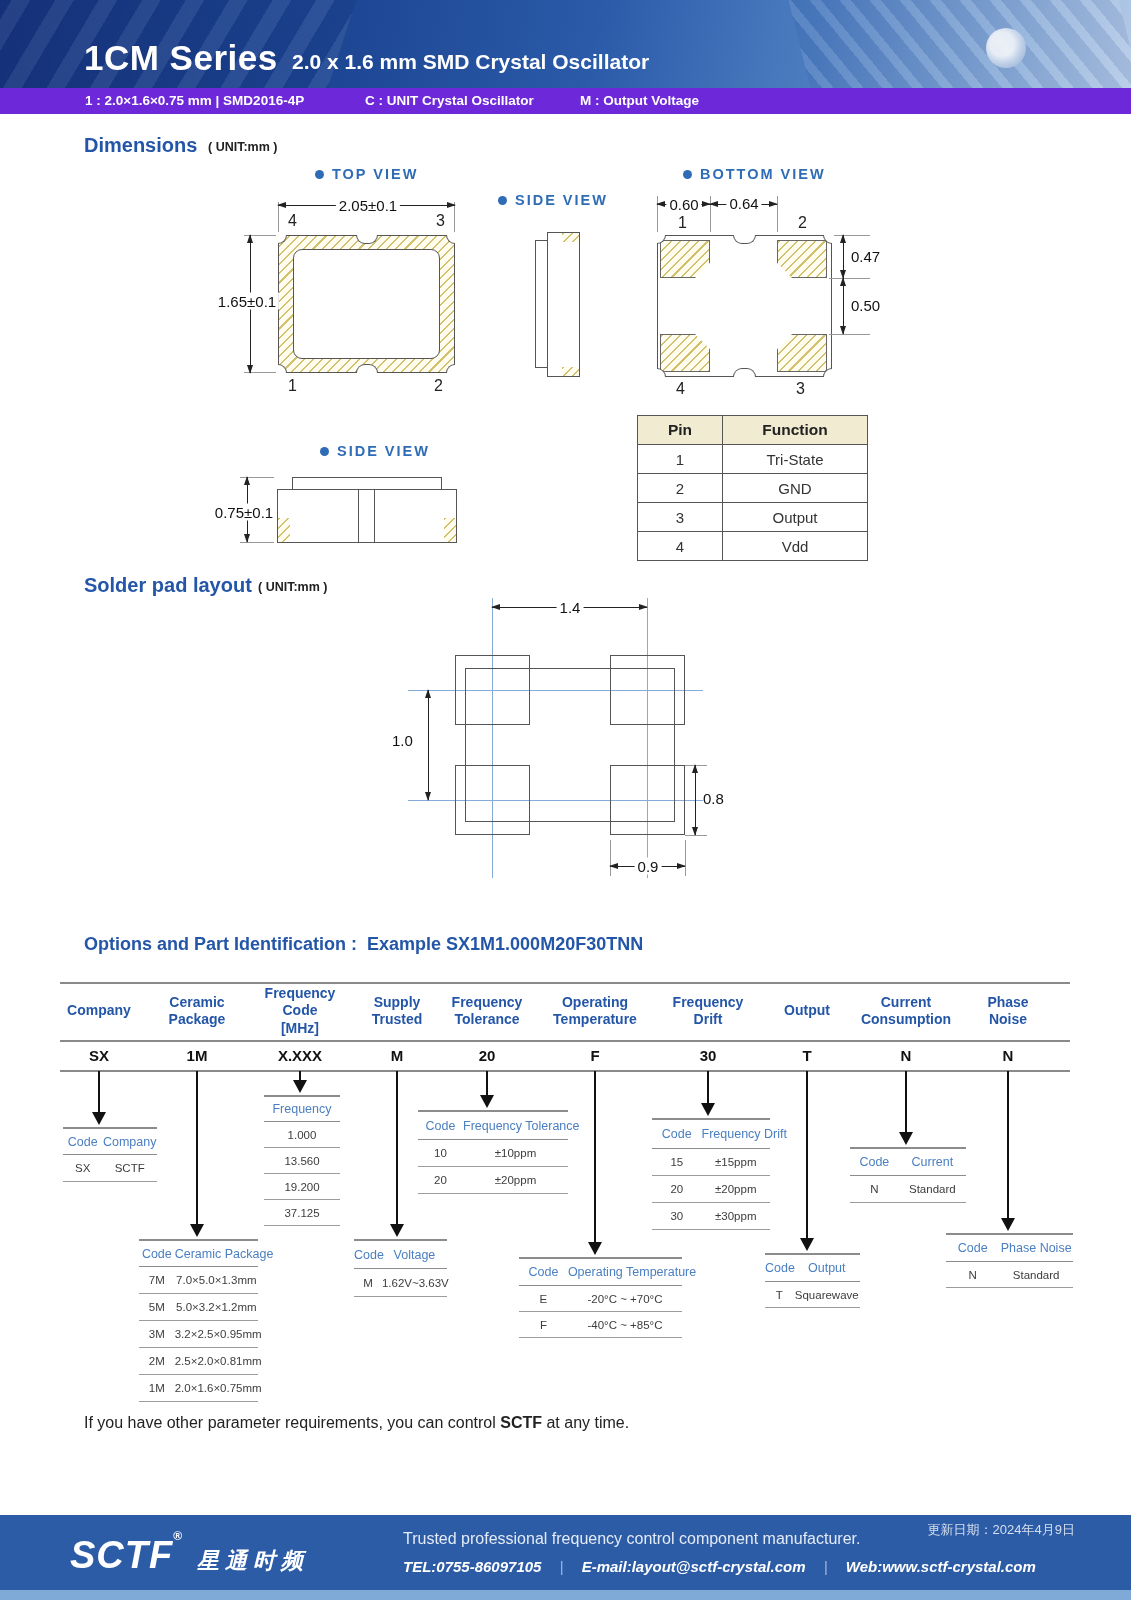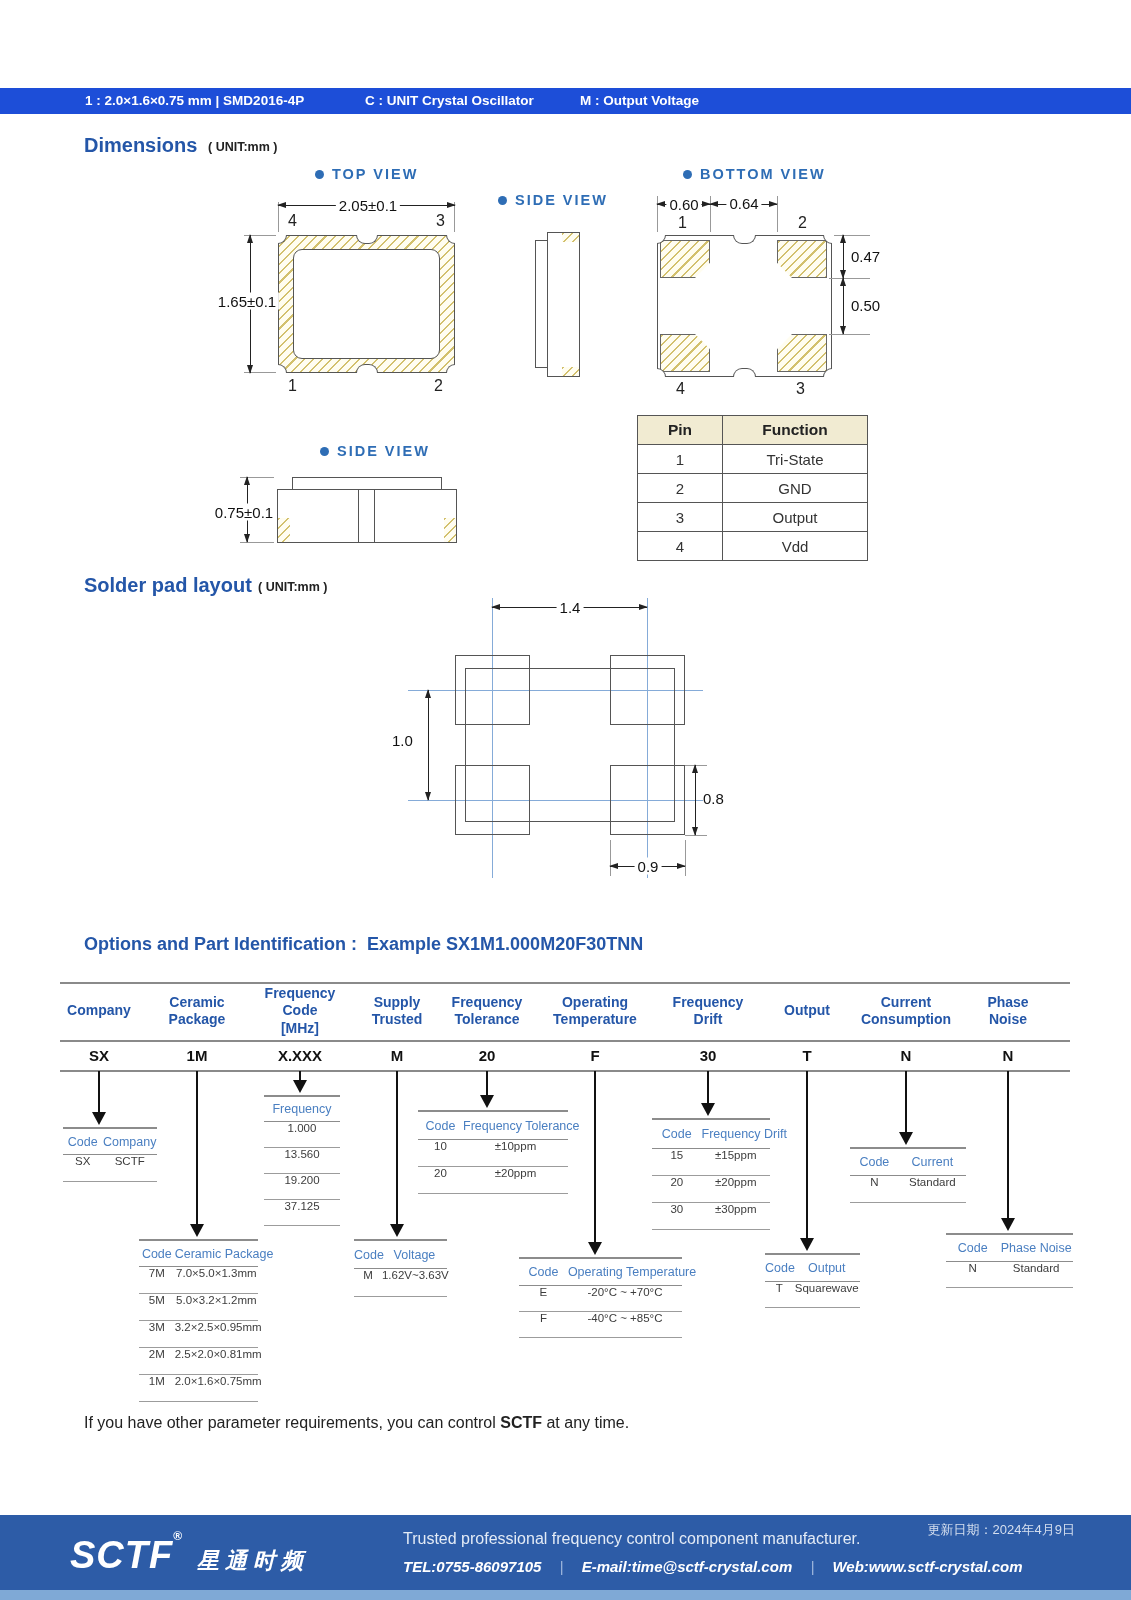--- a/index.html
+++ b/index.html
@@ -10,21 +10,21 @@
   .hdr { position:absolute; left:0; top:0; width:1131px; height:88px;
          background:linear-gradient(100deg,#16337d 0%,#1d4693 30%,#2a5aa8 52%,#4d7dc0 72%,#8fb0da 90%,#b3c9e6 100%); overflow:hidden; }
   .hdr .deco1 { position:absolute; left:-40px; top:-30px; width:380px; height:160px;
          background:repeating-linear-gradient(105deg, rgba(255,255,255,0.07) 0 18px, rgba(10,30,90,0.12) 18px 42px); transform:skewX(-18deg); }
   .hdr .deco2 { position:absolute; right:0; top:-20px; width:330px; height:140px;
          background:repeating-linear-gradient(60deg, rgba(255,255,255,0.10) 0 10px, rgba(30,60,130,0.10) 10px 26px); transform:skewX(14deg); }
   .hdr .deco3 { position:absolute; right:105px; top:28px; width:40px; height:40px; border-radius:50%;
          background:radial-gradient(circle at 40% 40%, #f4f6fa 0 35%, #c3d2e8 60%, #8aa6cc 100%); opacity:.9; }
   .hdr-title { position:absolute; left:84px; top:38px; color:#fff; font-size:35px; font-weight:bold; letter-spacing:.5px; }
   .hdr-sub { position:absolute; left:292px; top:50px; color:#fff; font-size:21px; font-weight:bold; }
-  .hdr-bar { position:absolute; left:0; top:88px; width:1131px; height:26px; background:#1d4ed8; color:#fff; font-size:13.5px; font-weight:bold; }
+  .hdr-bar { position:absolute; left:0; top:88px; width:1131px; height:26px; background:#6d28d9; color:#fff; font-size:13.5px; font-weight:bold; }
   .hdr-bar span { position:absolute; top:5px; white-space:nowrap; }
 
   
   .sect-title { position:absolute; color:#2456a8; font-size:20px; font-weight:bold; }
   .unit-note { position:absolute; color:#222; font-size:12.5px; font-weight:bold; }
   .view-label { position:absolute; color:#2e6db5; font-size:14.5px; font-weight:bold; letter-spacing:2px; white-space:nowrap; }
   .view-label .dot { display:inline-block; width:9px; height:9px; border-radius:50%; background:#2e6db5; margin-right:8px; }
 
   
   .rect { position:absolute; border:1px solid #555; background:#fff; }
@@ -68,21 +68,21 @@
   .otbl-h { position:absolute; top:984px; height:54px; width:110px; display:flex; align-items:center; justify-content:center;
             text-align:center; color:#2456a8; font-size:14px; font-weight:bold; white-space:pre-line; line-height:1.25; }
   .otbl-c { position:absolute; top:1042px; height:26px; width:110px; display:flex; align-items:center; justify-content:center;
             color:#111; font-size:15px; font-weight:bold; }
   .vline { position:absolute; width:1.5px; background:#111; }
   .arr { position:absolute; width:0; height:0; border-left:7px solid transparent; border-right:7px solid transparent; border-top:13px solid #111; }
 
   
   .stbl { position:absolute; border-top:2px solid #8c8c8c; color:#3c3c3c; }
   .stbl .sh { display:flex; align-items:center; border-bottom:1px solid #8c8c8c; color:#4a7fc1; font-size:12.5px; }
-  .stbl .sr { display:flex; border-bottom:1px solid #9c9c9c; font-size:11.5px; }
+  .stbl .sr { display:flex; align-items:center; border-bottom:1px solid #9c9c9c; font-size:11.5px; }
   .stbl span { white-space:nowrap; }
   .c1 { width:42%; text-align:center; } .c2 { width:58%; text-align:center; }
   .wide-val .c1 { width:30%; } .wide-val .c2 { width:70%; }
   .cf { width:100%; text-align:center; }
 
   
   .note { position:absolute; left:84px; top:1414px; font-size:16px; color:#222; }
   .ftr { position:absolute; left:0; top:1515px; width:1131px; height:75px; background:#2d5ca7; color:#fff; }
   .ftr-strip { position:absolute; left:0; top:1590px; width:1131px; height:10px; background:#7fa9d6; }
   .logo { position:absolute; left:70px; top:14px; font-style:italic; font-weight:bold; font-size:38px; letter-spacing:1px; }
@@ -91,20 +91,27 @@
   .tagline { position:absolute; left:403px; top:15px; font-size:16px; color:#e3ebf6; }
   .contact { position:absolute; left:403px; top:43px; font-size:15px; font-weight:bold; font-style:italic; white-space:nowrap; }
   .contact .sep { color:#9fb8dd; font-weight:normal; margin:0 14px; }
   .updated { position:absolute; right:56px; top:6px; font-size:13px; color:#d5dfef; }
 </style>
 </head>
 <body>
 
 <div class="page">
 
+  <div class="hdr">
+    <div class="deco1"></div>
+    <div class="deco2"></div>
+    <div class="deco3"></div>
+    <div class="hdr-title">1CM Series</div>
+    <div class="hdr-sub">2.0 x 1.6 mm SMD Crystal Oscillator</div>
+  </div>
   <div class="hdr-bar">
     <span style="left:85px">1 : 2.0×1.6×0.75 mm | SMD2016-4P</span>
     <span style="left:365px">C : UNIT Crystal Oscillator</span>
     <span style="left:580px">M : Output Voltage</span>
   </div>
 
   <div class="sect-title" style="left:84px;top:134px">Dimensions</div>
   <div class="unit-note" style="left:208px;top:140px">( UNIT:mm )</div>
 
   <div class="view-label" style="left:315px;top:166px">
@@ -451,21 +458,21 @@
   </div>
 
   <div class="ftr">
     <div class="logo">
       <span>SCTF</span><sup>®</sup><span class="logo-cn">星通时频</span>
     </div>
     <div class="tagline">Trusted professional frequency control component manufacturer.</div>
     <div class="contact">
       <span>TEL:0755-86097105</span>
       <span class="sep">|</span>
-      <span>E-mail:time@sctf-crystal.com</span>
+      <span>E-mail:layout@sctf-crystal.com</span>
       <span class="sep">|</span>
       <span>Web:www.sctf-crystal.com</span>
     </div>
     <div class="updated">更新日期：2024年4月9日</div>
   </div>
   <div class="ftr-strip"></div>
 
 </div>
 
 </body></html>

